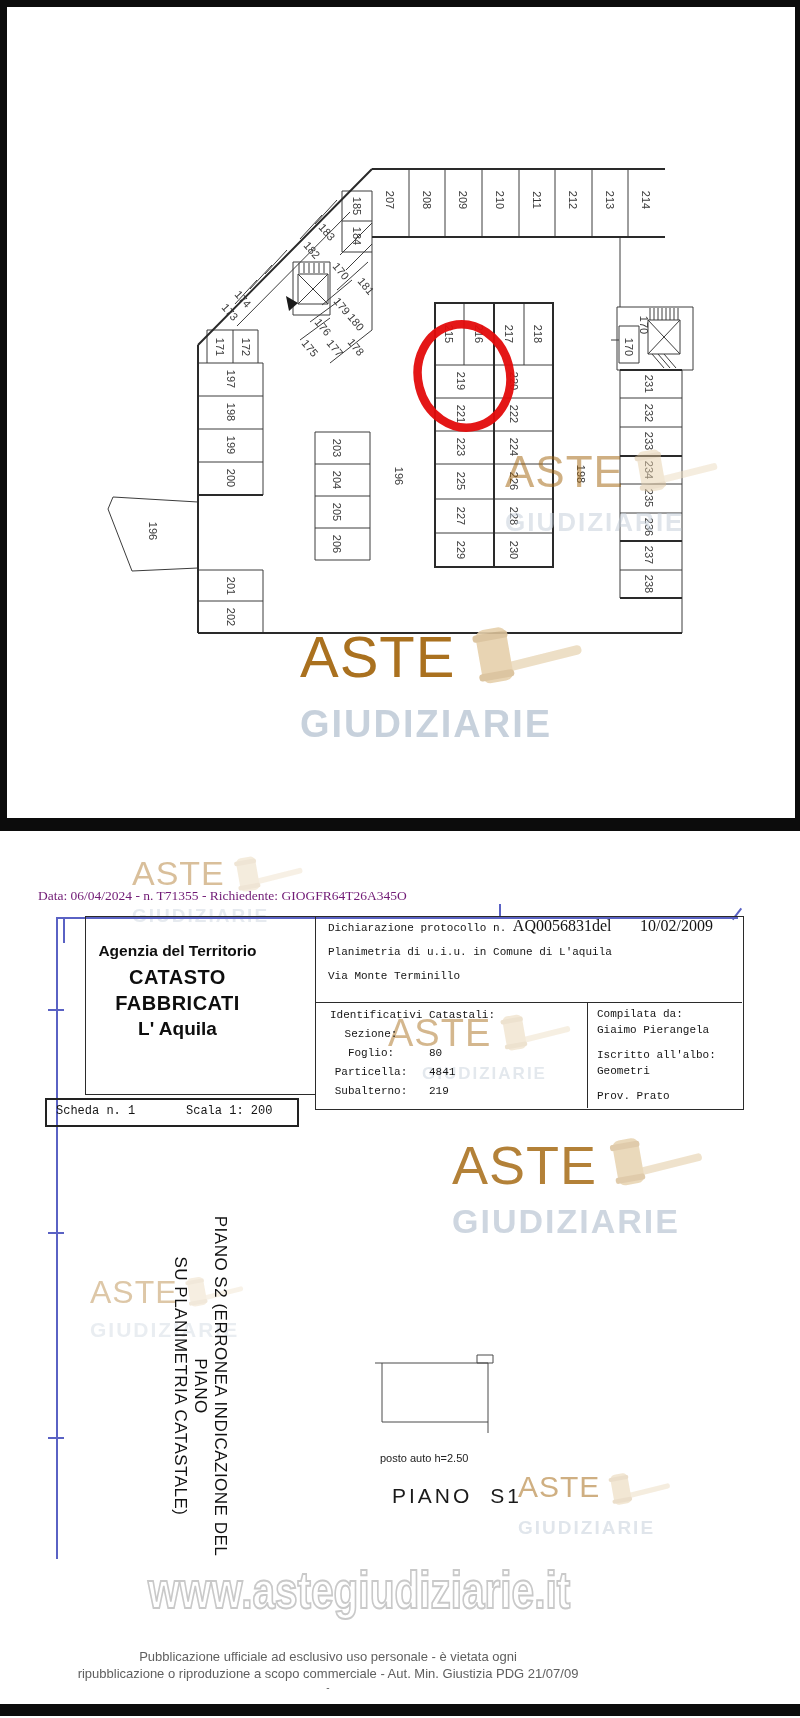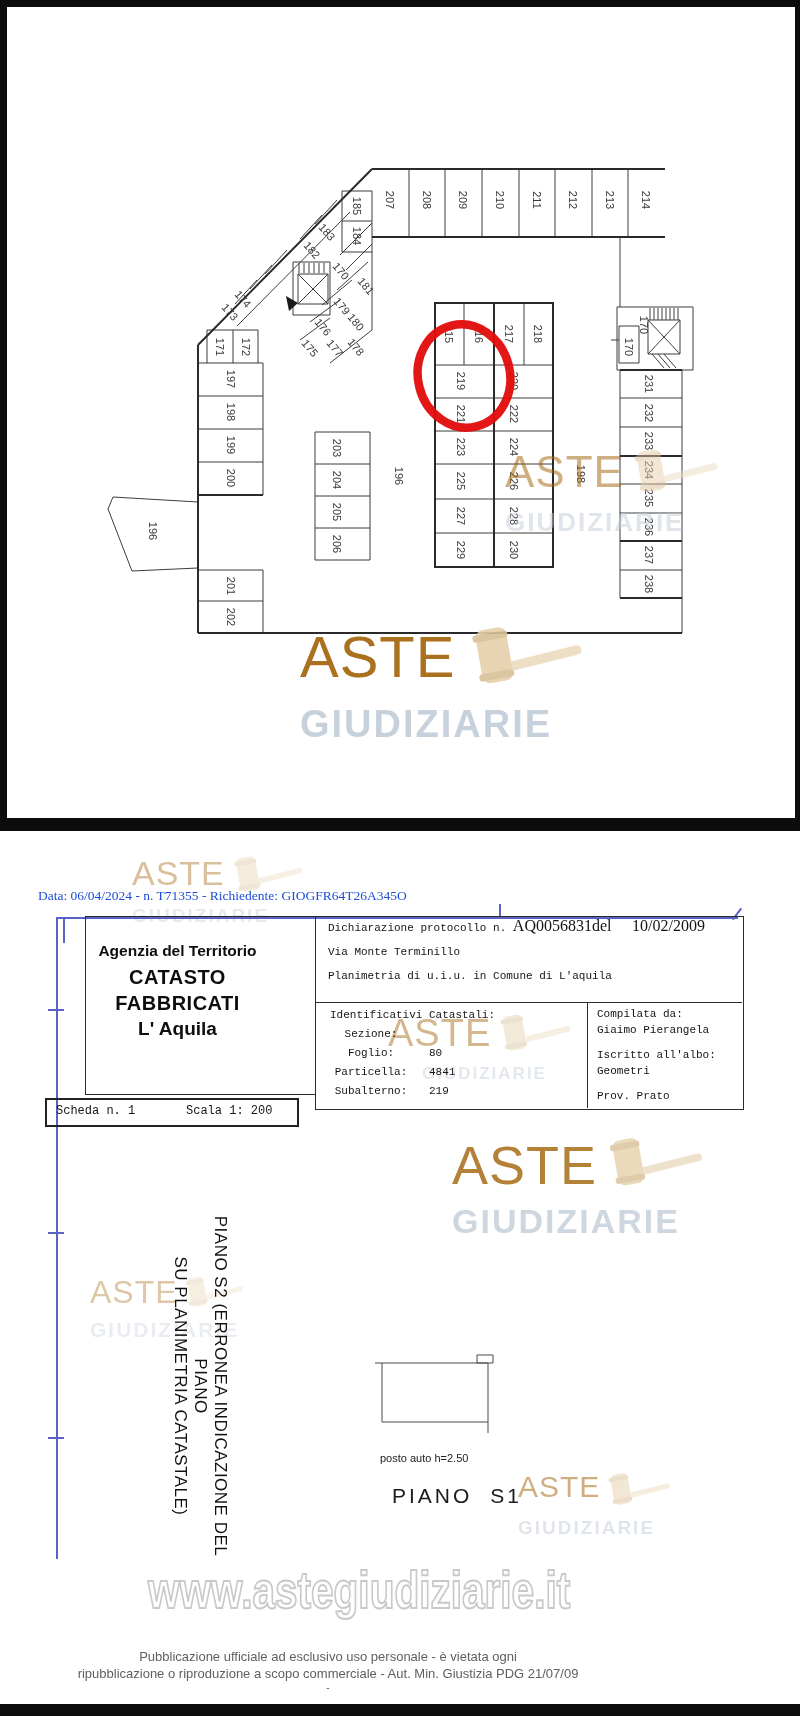--- a/index.html
+++ b/index.html
@@ -20,34 +20,34 @@
   .wm{position:absolute;line-height:1;white-space:nowrap;}
   .wm-row{display:flex;align-items:flex-start;}
   .wm-aste{font-weight:400;color:#a16207;letter-spacing:1px;display:block;}
   .wm-giud{font-weight:700;color:#c2cdd9;letter-spacing:2px;display:block;margin-top:2px;}
   .gavel{flex:0 0 auto;}
 
   
   .abs{position:absolute;}
   .serif{font-family:"Liberation Serif",serif;}
   .mono{font-family:"Liberation Mono","DejaVu Sans Mono",monospace;color:#141414;}
-  .date-line{left:38px;top:888px;font-size:13.5px;color:#1d4ed8;}
+  .date-line{left:38px;top:888px;font-size:13.5px;color:#701a75;}
   .formbox{position:absolute;border:1px solid #2b2b2b;background:transparent;}
   .box-agenzia{left:85px;top:916px;width:229px;height:177px;}
   .box-right{left:315px;top:916px;width:427px;height:192px;}
   .hline-right{left:315px;top:1002px;width:427px;height:1px;background:#2b2b2b;}
   .vline-right{left:587px;top:1002px;width:1px;height:106px;background:#2b2b2b;}
   .agenzia{left:85px;top:938px;width:185px;text-align:center;color:#0e0e0e;line-height:26px;}
   .ag1{font-size:15.5px;font-weight:700;}
   .ag2{font-size:20px;font-weight:700;letter-spacing:0.5px;}
   .ag3{font-size:15.5px;font-weight:700;}
   .ag4{font-size:19px;font-weight:700;}
   .decl{left:328px;top:914px;font-size:11px;line-height:24px;}
   .decl .big{font-family:"Liberation Serif",serif;font-size:16px;}
-  .decl .date{margin-left:14px;}
+  .decl .date{margin-left:22px;}
   .ident{left:330px;top:1006px;font-size:11px;line-height:19px;}
   .ident-label{display:inline-block;width:82px;text-align:center;white-space:pre;}
   .ident-value{margin-left:17px;}
   .comp{left:597px;top:1006px;font-size:11px;line-height:16px;}
   .comp .gap{margin-top:9px;}
   .scheda{left:45px;top:1098px;width:250px;height:25px;border:2px solid #222;}
   .scheda span{position:absolute;top:4px;font-size:12px;}
   .scheda .s1{left:9px;}
   .scheda .s2{left:139px;}
 
@@ -296,22 +296,22 @@
       <div class="ag2">CATASTO FABBRICATI</div>
       <div class="ag4">L' Aquila</div>
     </div>
 
     <div class="abs mono decl">
       <div>
         <span>Dichiarazione protocollo n.</span>
         <span class="big">AQ0056831del</span>
         <span class="big date">10/02/2009</span>
       </div>
+      <div>Planimetria di u.i.u. in Comune di L'aquila</div>
       <div>Via Monte Terminillo</div>
-      <div>Planimetria di u.i.u. in Comune di L'aquila</div>
     </div>
 
     <div class="abs mono ident">
       <div>Identificativi Catastali:</div>
       <div>
         <span class="ident-label">Sezione:</span><span class="ident-value"></span>
       </div>
       <div>
         <span class="ident-label">Foglio:</span><span class="ident-value">80</span>
       </div>

